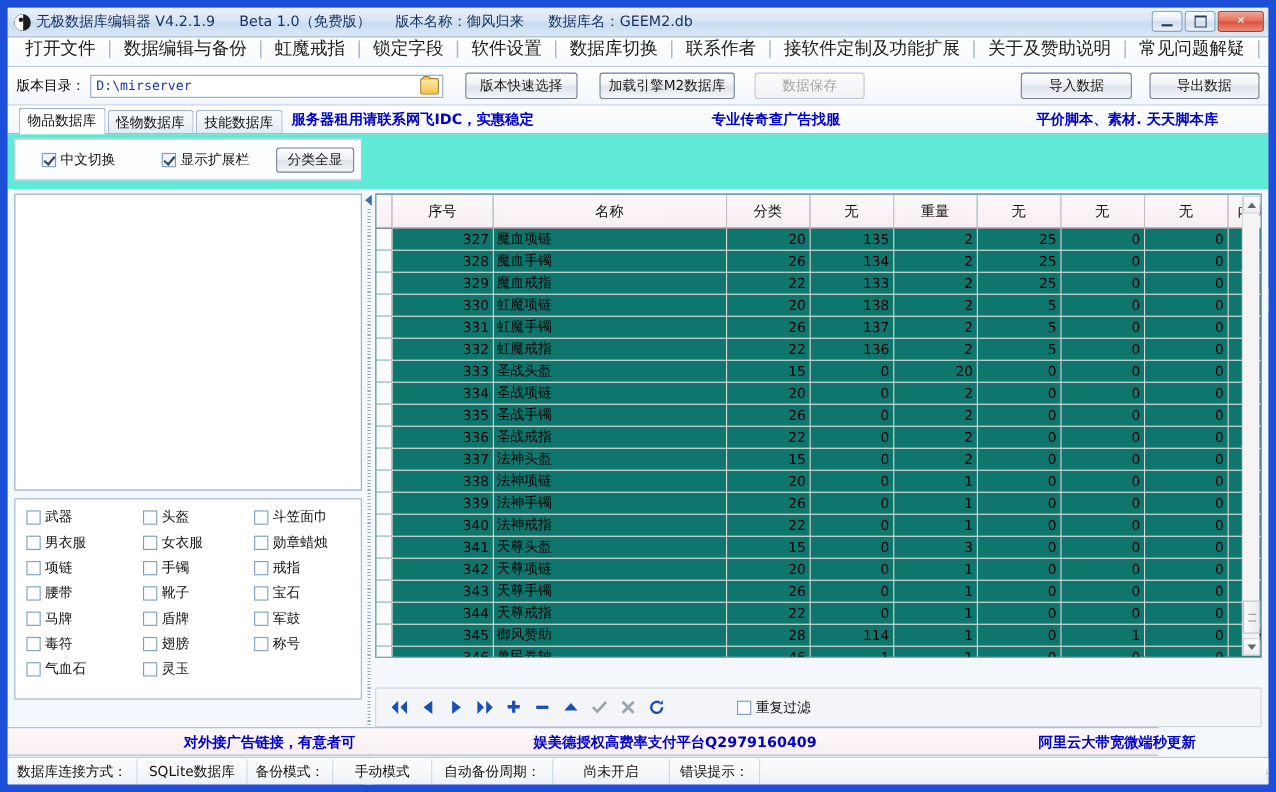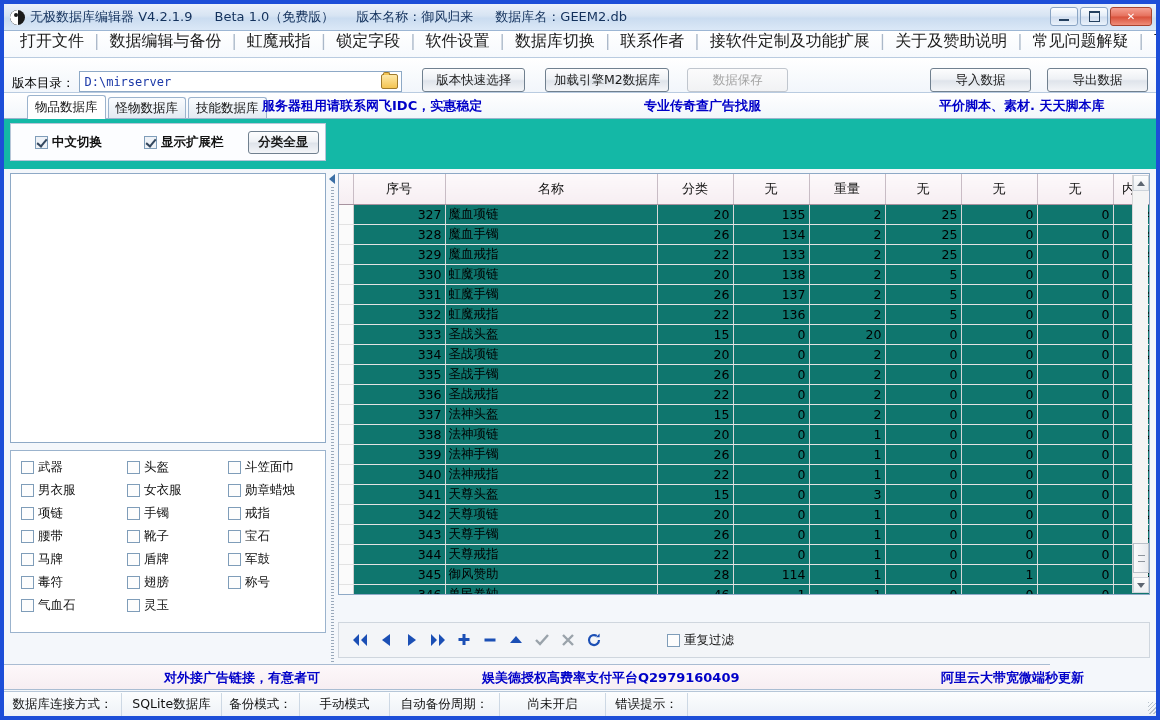--- a/index.html
+++ b/index.html
@@ -7,21 +7,21 @@
     width: 1160px; height: 720px;
     overflow: hidden;
     font-family: "DejaVu Sans", "Liberation Sans", sans-serif;
     font-size: 12px;
     background: #ffffff;
   }
   .app {
     position: relative;
     width: 1160px; height: 720px;
     box-sizing: border-box;
-    border: 4px solid #1d4ed8;
+    border: 7px solid #1d4ed8;
     background: #f0f4f9;
     overflow: hidden;
   }
 
   
   .titlebar {
     position: relative;
     height: 27px;
     background: linear-gradient(to bottom, #eaf1fa 0%, #d7e4f3 45%, #cadcf0 55%, #dbe8f7 100%);
     border-bottom: 1px solid #9cb6d4;
@@ -99,21 +99,21 @@
   }
   .menu-item { padding: 0 10px; cursor: default; white-space: nowrap; }
   .menu-sep { color: #aab8c9; }
 
   
   .pathbar {
     height: 35px;
     background: linear-gradient(to bottom,#ffffff 0%,#f2f6fb 100%);
     border-bottom: 1px solid #b9cbe0;
     display: flex;
-    align-items: flex-end;
+    align-items: center;
     padding: 0 8px;
     box-sizing: border-box;
   }
   .path-label { font-size: 12.5px; color:#000; margin-right: 4px; white-space: nowrap;}
   .path-input {
     position: relative;
     width: 336px; height: 21px;
     background: #fff;
     border: 1px solid #8ea9c6;
     box-sizing: border-box;
@@ -151,21 +151,21 @@
   }
   .btn.disabled { color:#a4a4a4; border-color:#c0c6ce; background:linear-gradient(to bottom,#fbfbfc,#f1f2f4);}
   .btn.strong { border-color:#70808f; }
 
   
   .tabsrow {
     height: 26px;
     background: linear-gradient(to bottom,#ffffff 0%,#f2f6fb 100%);
     display: flex;
     align-items: flex-end;
-    padding-left: 23px;
+    padding-left: 10px;
     box-sizing: border-box;
     position: relative;
     border-bottom: 1px solid #9bb3cd;
   }
   .tab {
     height: 21px;
     border: 1px solid #9bb3cd;
     border-bottom: none;
     border-radius: 3px 3px 0 0;
     background: linear-gradient(to bottom,#fafcfe,#e3eaf2);
@@ -536,21 +536,21 @@
 
   <div class="tabsrow">
     <div class="tab active">物品数据库</div>
     <div class="tab">怪物数据库</div>
     <div class="tab">技能数据库</div>
     <div class="ad-blue ad1">服务器租用请联系网飞IDC，实惠稳定</div>
     <div class="ad-blue ad2">专业传奇查广告找服</div>
     <div class="ad-blue ad3">平价脚本、素材. 天天脚本库</div>
   </div>
 
-  <div style="position:relative;height:50px;background:#14b8a6;font-weight:bold;">
+  <div style="position:relative;height:50px;background:#5eead4;">
     <div class="optbox" style="position:absolute;left:6px;top:4px;width:316px;">
       <div class="chk" style="margin-left:18px;">
         <span class="cbox checked"></span>
         <span>中文切换</span>
       </div>
       <div class="chk" style="margin-left:42px;">
         <span class="cbox checked"></span>
         <span>显示扩展栏</span>
       </div>
       <div class="btn strong" style="margin-left:24px;width:82px;height:23px;">分类全显</div>

